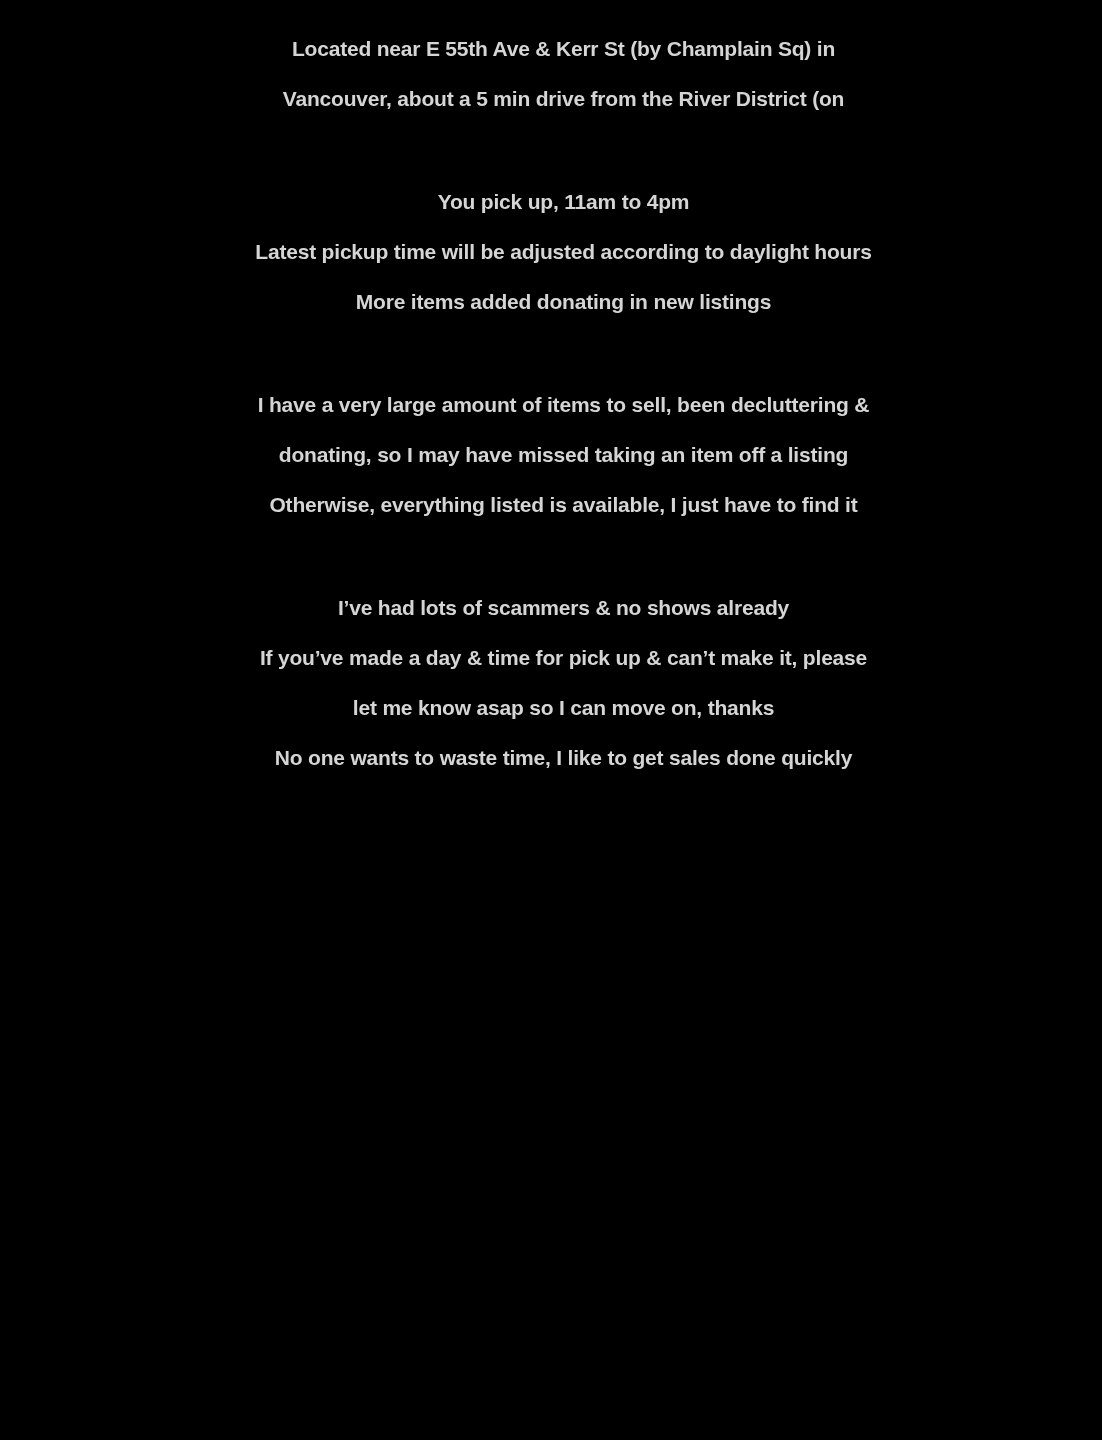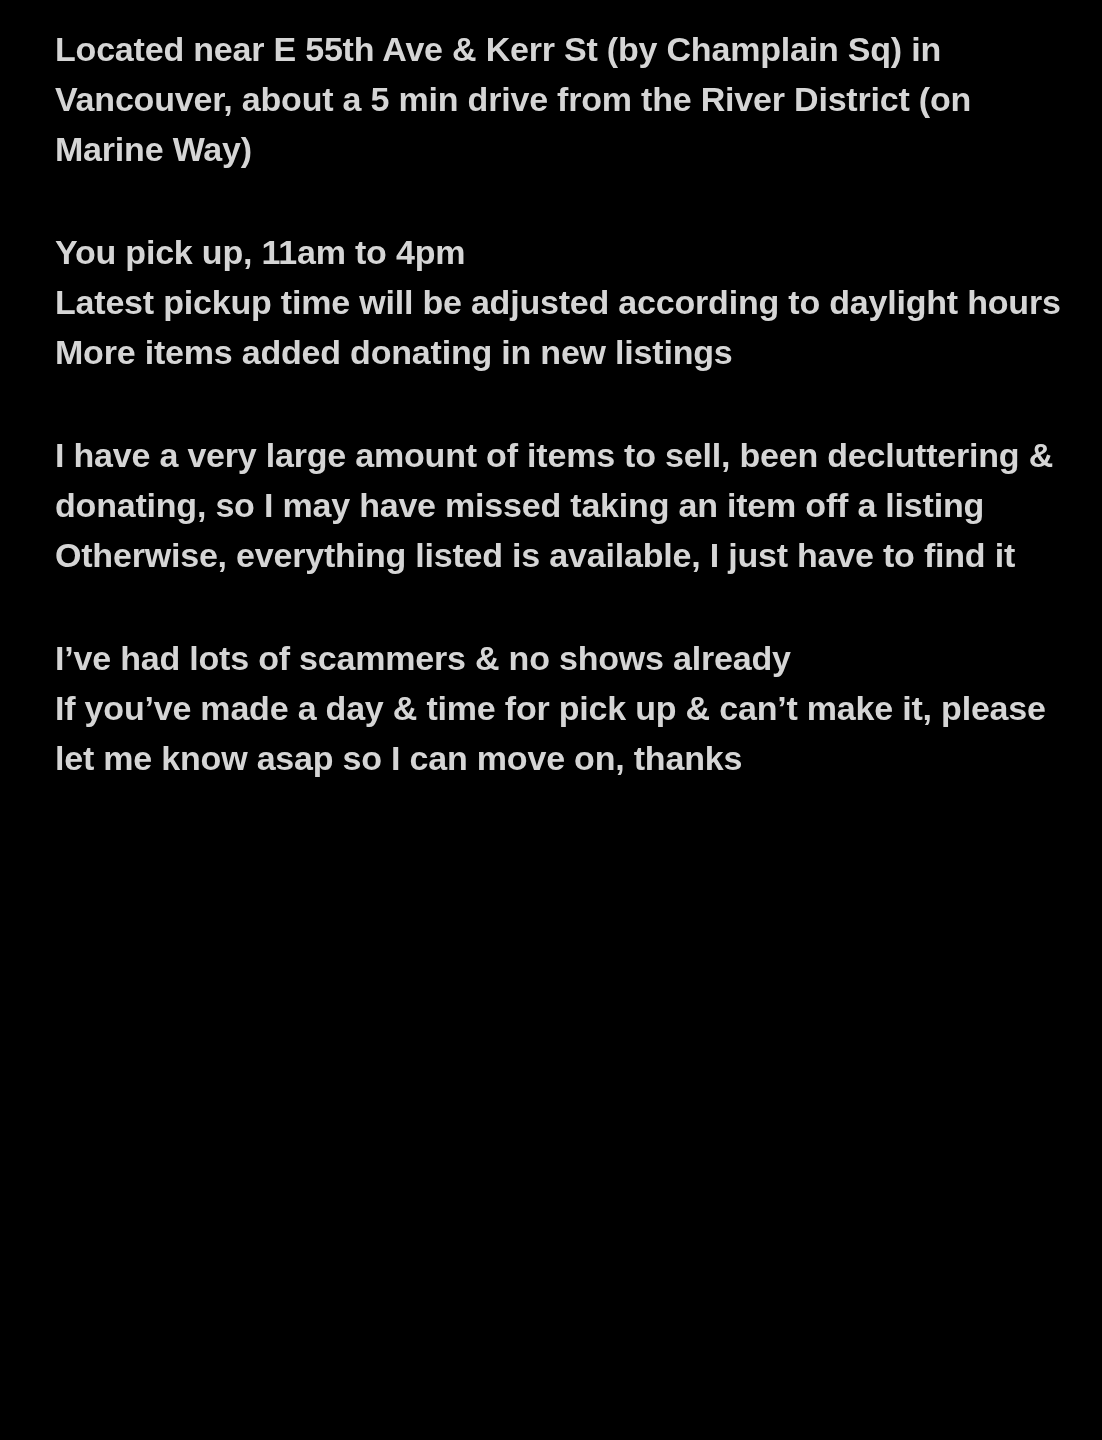--- a/index.html
+++ b/index.html
@@ -10,23 +10,24 @@
   body {
     width: 1102px;
     height: 1440px;
     overflow: hidden;
     font-family: "Liberation Sans", "DejaVu Sans", sans-serif;
   }
   .description {
     box-sizing: border-box;
     padding: 24px 30px 0 55px;
     color: #d5d5d5;
-    font-size: 34px;
+    font-size: 21px;
     font-weight: 600;
     letter-spacing: -0.2px;
+    text-align: center;
   }
   .para {
     margin: 0 0 53px 0;
   }
   .para:last-child {
     margin-bottom: 8px;
   }
   .line {
     line-height: 50px;
     white-space: nowrap;
@@ -39,21 +40,20 @@
   }
 </style>
 </head>
 <body>
 
 <div class="description">
 
   <div class="para">
     <div class="line">Located near E 55th Ave &amp; Kerr St (by Champlain Sq) in</div>
     <div class="line">Vancouver, about a 5 min drive from the River District (on</div>
-    <div class="line">Marine Way)</div>
   </div>
 
   <div class="para">
   </div>
 
   <div class="para">
     <div class="line"><span>You pick up, </span><span class="time-link">11am to 4pm</span></div>
     <div class="line">Latest pickup time will be adjusted according to daylight hours</div>
     <div class="line">More items added donating in new listings</div>
   </div>
@@ -63,15 +63,16 @@
     <div class="line">I have a very large amount of items to sell, been decluttering &amp;</div>
     <div class="line">donating, so I may have missed taking an item off a listing</div>
     <div class="line">Otherwise, everything listed is available, I just have to find it</div>
   </div>
 
 
   <div class="para">
     <div class="line">I’ve had lots of scammers &amp; no shows already</div>
     <div class="line">If you’ve made a day &amp; time for pick up &amp; can’t make it, please</div>
     <div class="line">let me know asap so I can move on, thanks</div>
+    <div class="line">No one wants to waste time, I like to get sales done quickly</div>
   </div>
 
 </div>
 
 </body></html>

